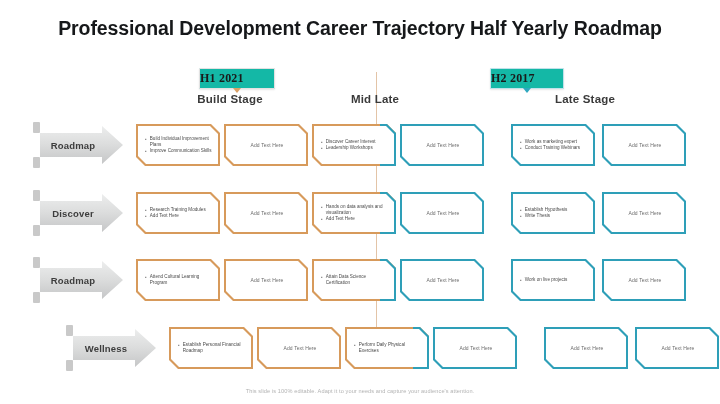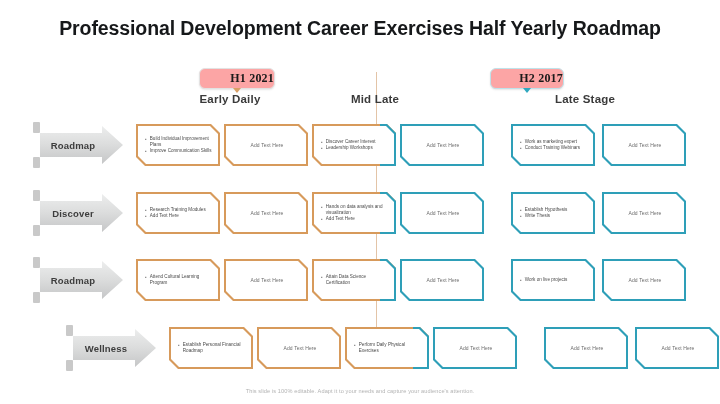--- a/index.html
+++ b/index.html
@@ -17,26 +17,26 @@
   }
 
   
   .divider{
     position:absolute;left:376px;top:72px;width:1px;height:295px;
     background:#d9b089;opacity:.75;
   }
 
   
   .badge{
-    position:absolute;height:19px;border-radius:6px;background:#fca5a5;
+    position:absolute;height:19px;border-radius:1px;background:#14b8a6;
     border:1px solid #e2e2e2;
     box-shadow:0 1px 2px rgba(0,0,0,.10);
     font-family:"Liberation Serif", serif;
     font-size:12px;font-weight:bold;color:#1a1a1a;
-    display:flex;align-items:center;justify-content:flex-end;
+    display:flex;align-items:center;justify-content:flex-start;
     letter-spacing:.2px;
   }
   .badge .tip{
     position:absolute;bottom:-5px;left:50%;margin-left:-4px;
     width:0;height:0;border-left:4px solid transparent;
     border-right:4px solid transparent;
   }
   #badge-h1{left:199px;top:68px;width:74px;}
   #badge-h1 .tip{border-top:5px solid #d9a066;}
   #badge-h2{left:490px;top:68px;width:72px;border-color:#bfe2ea;}
@@ -113,34 +113,34 @@
   .footer{
     position:absolute;left:0;top:388px;width:720px;text-align:center;
     font-size:5.6px;color:#b3b3b3;letter-spacing:.1px;
   }
 </style>
 </head>
 <body>
 
 <div class="slide">
 
-  <div class="title">Professional Development Career Exercises Half Yearly Roadmap</div>
+  <div class="title">Professional Development Career Trajectory Half Yearly Roadmap</div>
 
   <div class="divider"></div>
 
   <div class="badge" id="badge-h1">
     <span>H1 2021</span>
     <span class="tip"></span>
   </div>
   <div class="badge" id="badge-h2">
     <span>H2 2017</span>
     <span class="tip"></span>
   </div>
 
-  <div class="stage-label" id="stage-early">Early Daily</div>
+  <div class="stage-label" id="stage-early">Build Stage</div>
   <div class="stage-label" id="stage-mid">Mid Late</div>
   <div class="stage-label" id="stage-late">Late Stage</div>
 
   <div id="rows-container">
       <div class="row" style="top: 122px;">
         <div class="handle top"></div>
         <div class="handle bot"></div>
         <div class="arrow">
           <div class="arrow-label">Roadmap</div>
         </div>

